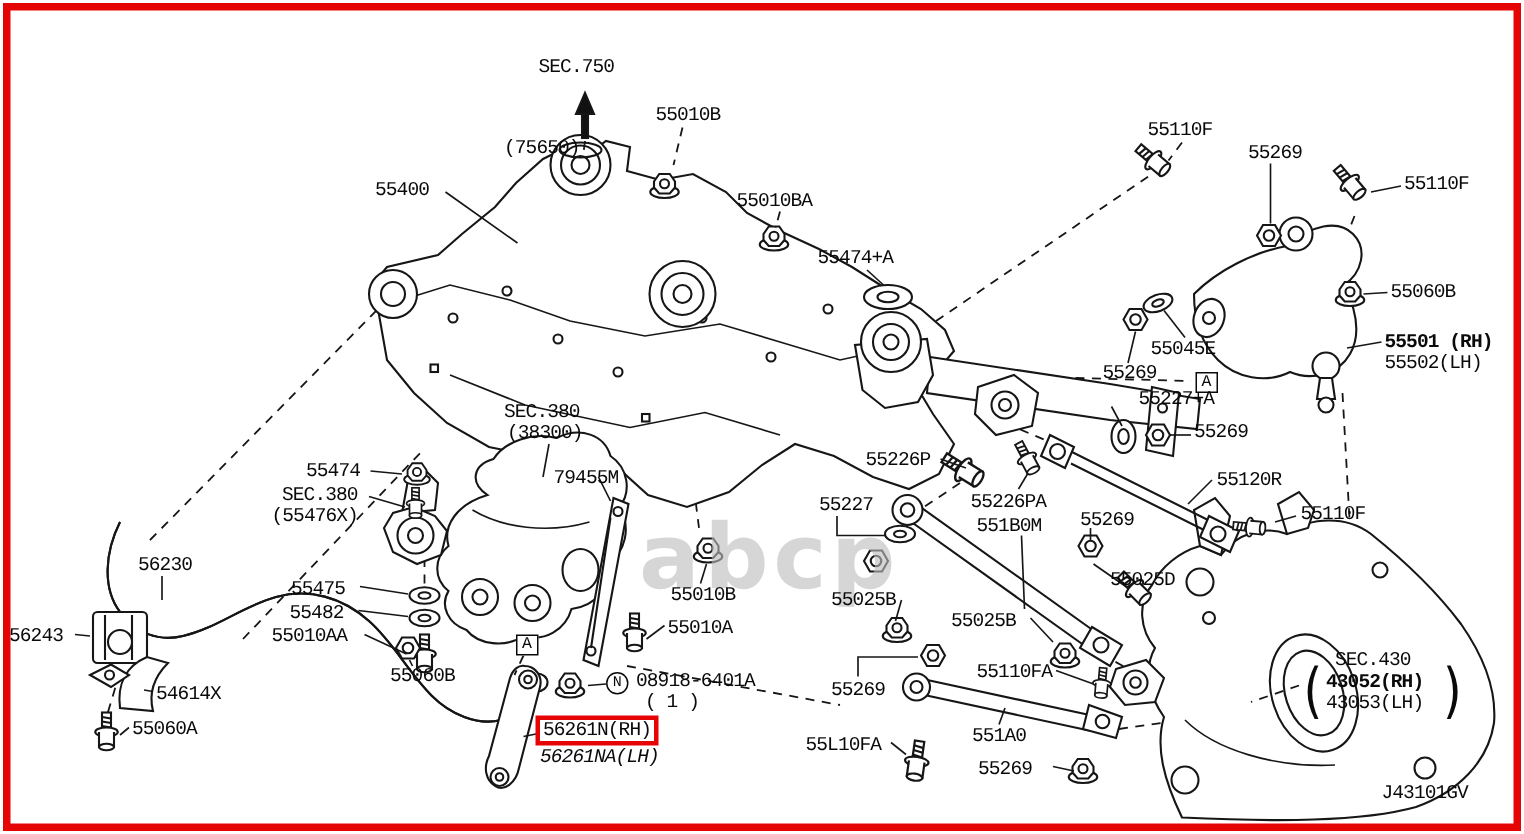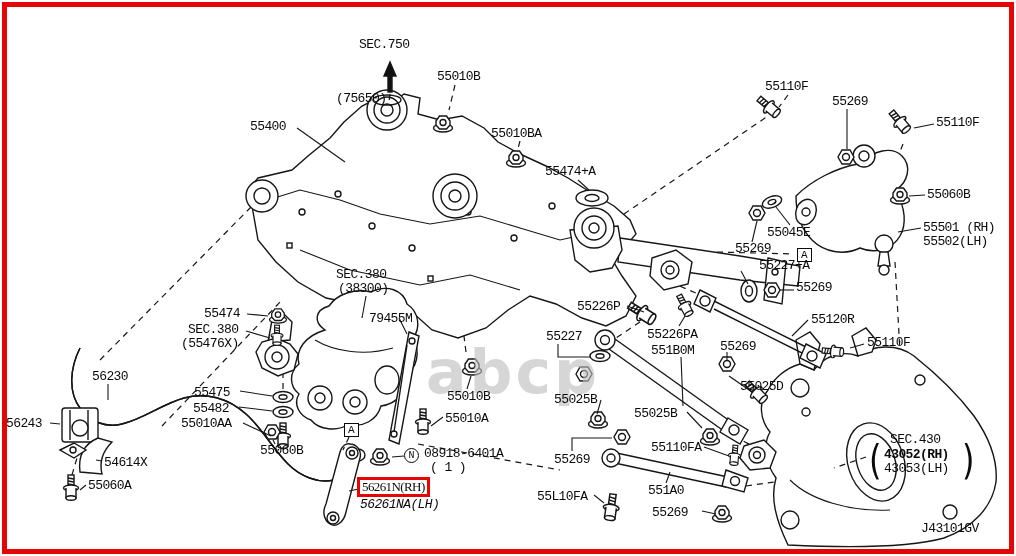--- a/index.html
+++ b/index.html
@@ -27,21 +27,21 @@
   }
   .boxed{
     border:1.5px solid #0a0a0a;font-size:11px;line-height:12px;
     padding:0 3px;letter-spacing:0;background:#fff;
   }
   .circled{
     border:1.5px solid #0a0a0a;border-radius:50%;width:13px;height:13px;
     font-size:10px;line-height:13px;text-align:center;padding:0;letter-spacing:0;background:#fff;
   }
   .redbox{
-    border:3px solid #e60505;padding:0 2px;background:transparent;font-family:Liberation Serif, serif;
+    border:3px solid #e60505;padding:0 2px;background:transparent;
   }
   .bigparen{
     font-size:32px;line-height:32px;transform:scaleY(1.25);transform-origin:left top;
     font-family:"DejaVu Sans",sans-serif;font-weight:normal;letter-spacing:0;
   }
 </style>
 </head>
 <body>
 
 <div id="frame"></div>
@@ -338,21 +338,21 @@
     <div class="lbl" style="left: 336px; top: 52px; margin-top: 40px;">(75650)</div>
     <div class="lbl" style="left: 437px; top: 70px;">55010B</div>
     <div class="lbl" style="left: 250px; top: 120px;">55400</div>
     <div class="lbl" style="left: 491px; top: 127px;">55010BA</div>
     <div class="lbl" style="left: 765px; top: 80px;">55110F</div>
     <div class="lbl" style="left: 832px; top: 95px;">55269</div>
     <div class="lbl" style="left: 936px; top: 116px;">55110F</div>
     <div class="lbl" style="left: 545px; top: 165px;">55474+A</div>
     <div class="lbl" style="left: 927px; top: 188px;">55060B</div>
     <div class="lbl" style="left: 767px; top: 226px;">55045E</div>
-    <div class="lbl" style="left: 923px; top: 221px;">55501 (RH)</div>
+    <div class="lbl" style="left: 923px; top: 221px; font-weight: bold;">55501 (RH)</div>
     <div class="lbl" style="left: 923px; top: 235px;">55502(LH)</div>
     <div class="lbl" style="left: 735px; top: 242px;">55269</div>
     <div class="lbl boxed" style="left: 797px; top: 248px;">A</div>
     <div class="lbl" style="left: 759px; top: 259px;">55227+A</div>
     <div class="lbl" style="left: 336px; top: 268px;">SEC.380</div>
     <div class="lbl" style="left: 338px; top: 282px;">(38300)</div>
     <div class="lbl" style="left: 796px; top: 281px;">55269</div>
     <div class="lbl" style="left: 577px; top: 300px;">55226P</div>
     <div class="lbl" style="left: 204px; top: 307px;">55474</div>
     <div class="lbl" style="left: 369px; top: 312px;">79455M</div>

